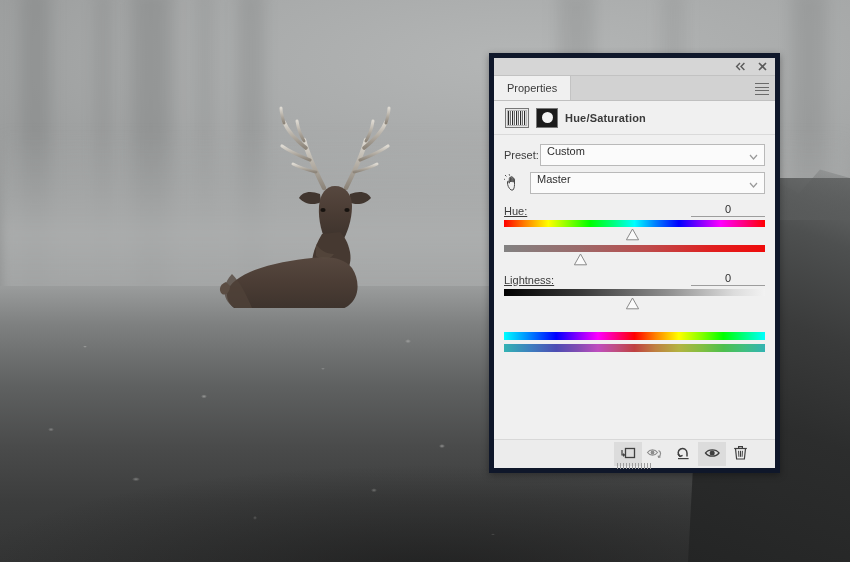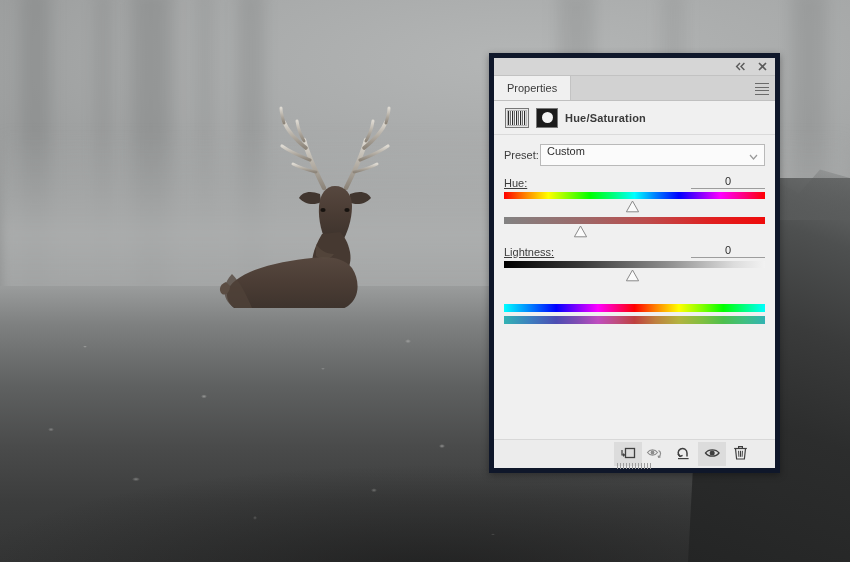--- a/index.html
+++ b/index.html
@@ -376,20 +376,39 @@
         <div class="select">
           <span>Custom</span>
           <span class="chev">
             <svg width="9" height="6" viewBox="0 0 9 6">
                 <path d="M1 1 L4.5 5 L8 1" fill="none" stroke="#9a9a9a" stroke-width="1.2"></path>
               </svg>
           </span>
         </div>
       </div>
 
+      <div class="row">
+        <span class="hand-icon">
+          <svg width="18" height="18" viewBox="0 0 18 18">
+            <path d="M7 16 C4.5 14 3.5 11 3.5 9 L3.5 7.6 C3.5 6.8 4.6 6.7 4.8 7.5 L5.3 9.2 L5.3 4.2
+                     C5.3 3.3 6.6 3.3 6.6 4.2 L6.6 8 L6.6 3.2 C6.6 2.3 7.9 2.3 7.9 3.2 L7.9 8
+                     L7.9 3.8 C7.9 2.9 9.2 2.9 9.2 3.8 L9.2 8.2 L9.2 5.2 C9.2 4.3 10.5 4.3 10.5 5.2
+                     L10.5 10.5 C10.5 13.2 9.8 15 9 16 Z" fill="none" stroke="#4a4a4a" stroke-width="1" stroke-linejoin="round"></path>
+            <path d="M2.4 2.4 L1 1 M5.6 1.6 L5.2 0.2 M0.9 5.2 L-0.4 5.6" stroke="#4a4a4a" stroke-width="1"></path>
+          </svg>
+        </span>
+        <div class="select">
+          <span>Master</span>
+          <span class="chev">
+            <svg width="9" height="6" viewBox="0 0 9 6">
+                <path d="M1 1 L4.5 5 L8 1" fill="none" stroke="#9a9a9a" stroke-width="1.2"></path>
+              </svg>
+          </span>
+        </div>
+      </div>
 
       <div class="slider-block">
         <div class="slider-head">
           <span class="s-label">Hue:</span>
           <span class="s-value">0</span>
         </div>
         <div class="track-wrap">
           <div class="track hue"></div>
           <div class="knob" id="knob-hue" style="left: 49.2%;">
             <svg width="15" height="13" viewBox="0 0 15 13">

